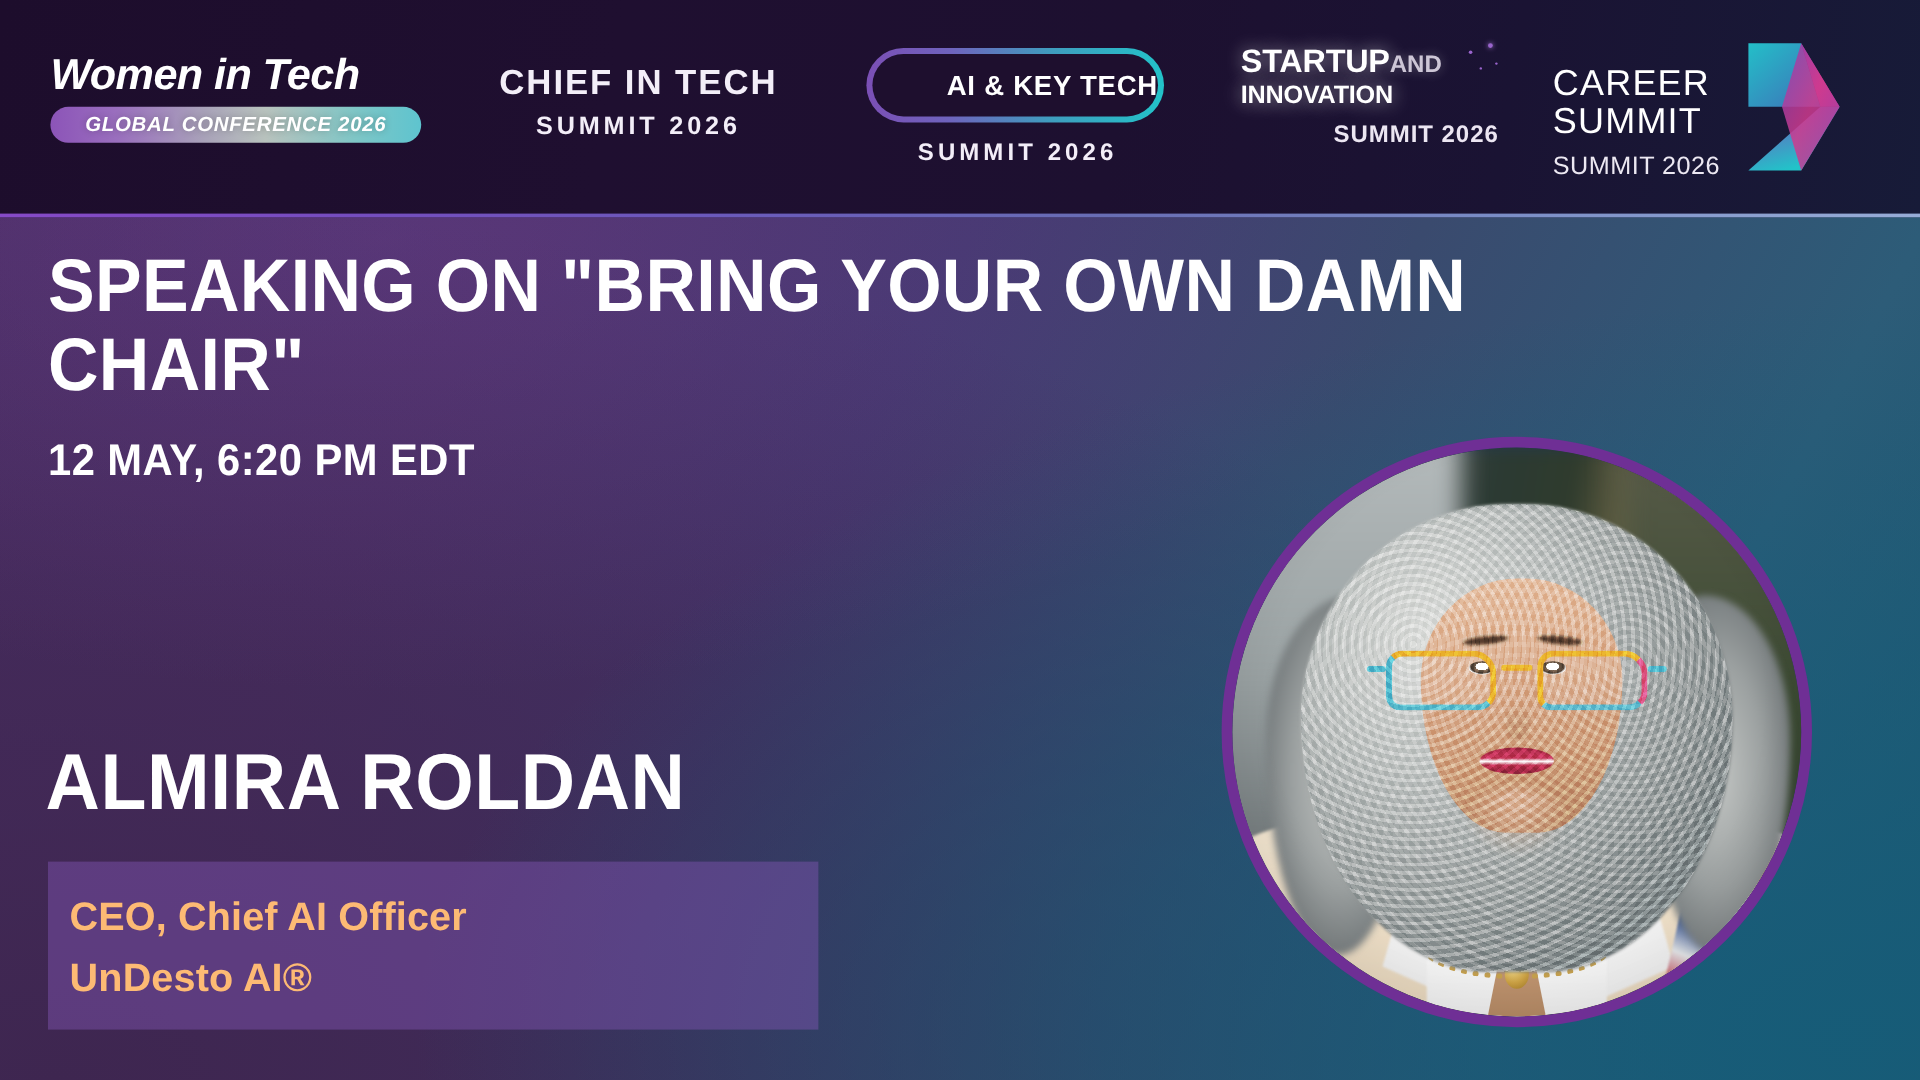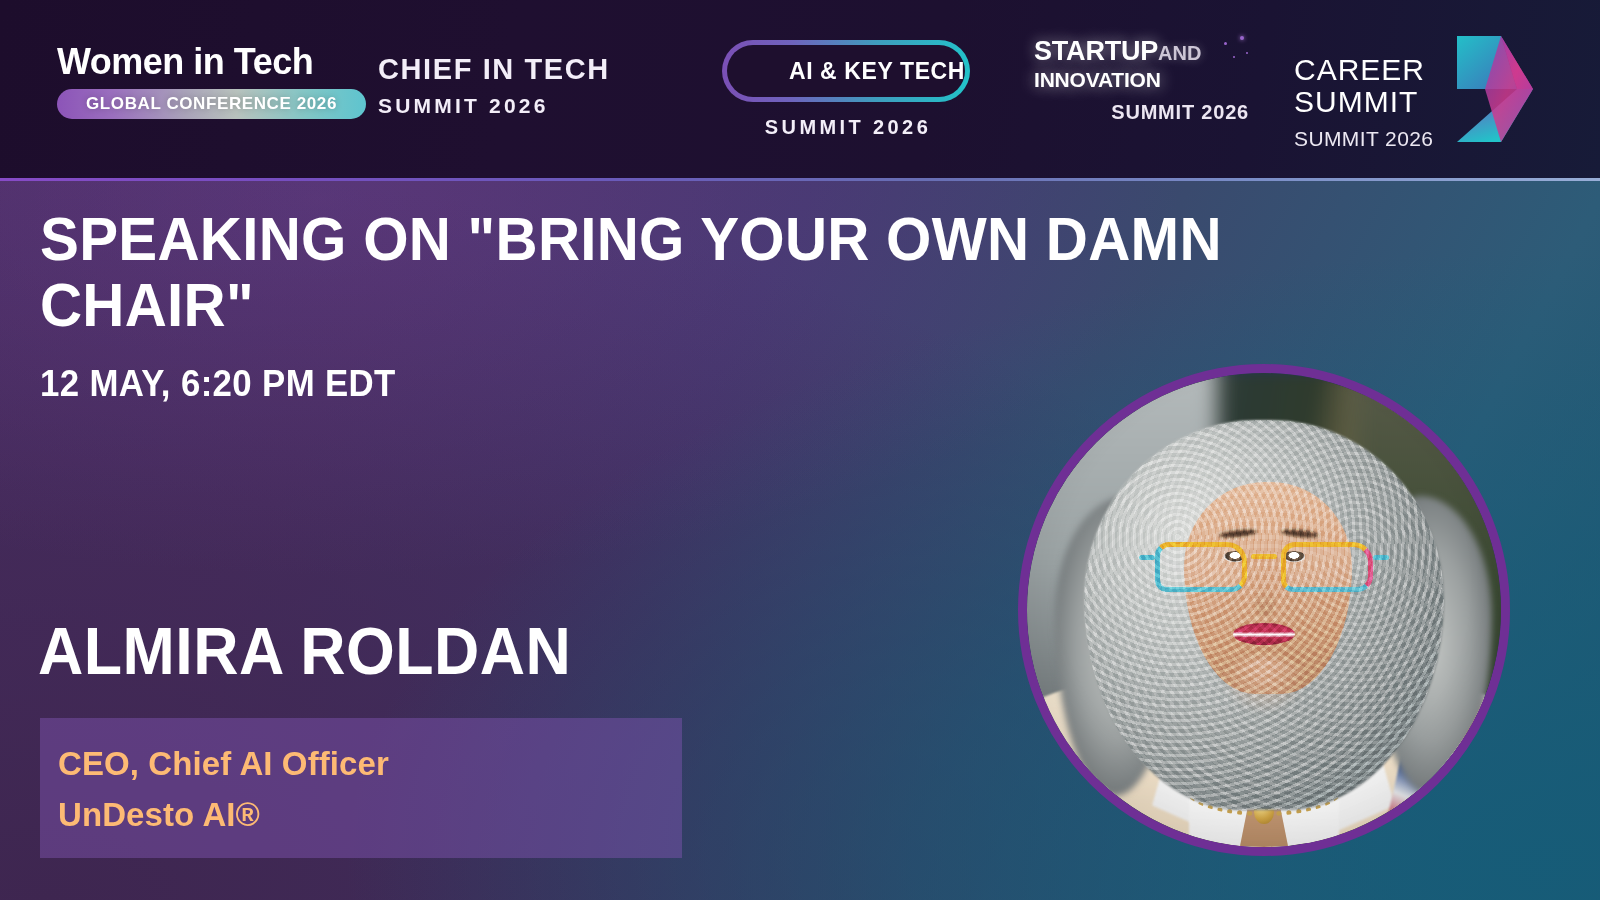--- a/index.html
+++ b/index.html
@@ -42,40 +42,40 @@
     filter:blur(0.3px);
     opacity:0.95;
   }
 
   .logos {
     position:absolute; inset:0;
   }
   .logo { position:absolute; }
 
   
-  .wit { left:57px; top:44px; width:320px; }
+  .wit { left:42px; top:44px; width:320px;font-style:italic; }
   .wit-top {
     font-size:36px; font-weight:700; color:#fff; letter-spacing:-0.5px;
     line-height:1; white-space:nowrap;
   }
   .wit-pill {
     margin-top:9px;
     height:30px; width:309px;
     border-radius:15px;
     background:linear-gradient(90deg, #8c54b8 0%, #9a6fbe 18%, #a9a3b9 42%, #b8c2bd 58%, #7fc6c6 82%, #5ec4cf 100%);
     display:flex; align-items:center; justify-content:center;
   }
   .wit-pill span {
     font-size:17px; font-weight:700; color:#fff; letter-spacing:0.6px;
     text-shadow:0 0 6px rgba(0,0,0,0.25);
     white-space:nowrap;
   }
 
   
-  .cit { left:378px; top:55px; width:280px; }
+  .cit { left:392px; top:55px; text-align:center; width:280px; }
   .cit-top {
     font-size:29px; font-weight:700; color:#f3eef8; letter-spacing:1.6px;
     white-space:nowrap; line-height:1;
   }
   .cit-sub {
     margin-top:11px;
     font-size:21px; font-weight:700; color:#f3eef8; letter-spacing:3.2px;
     white-space:nowrap; line-height:1;
   }
 

